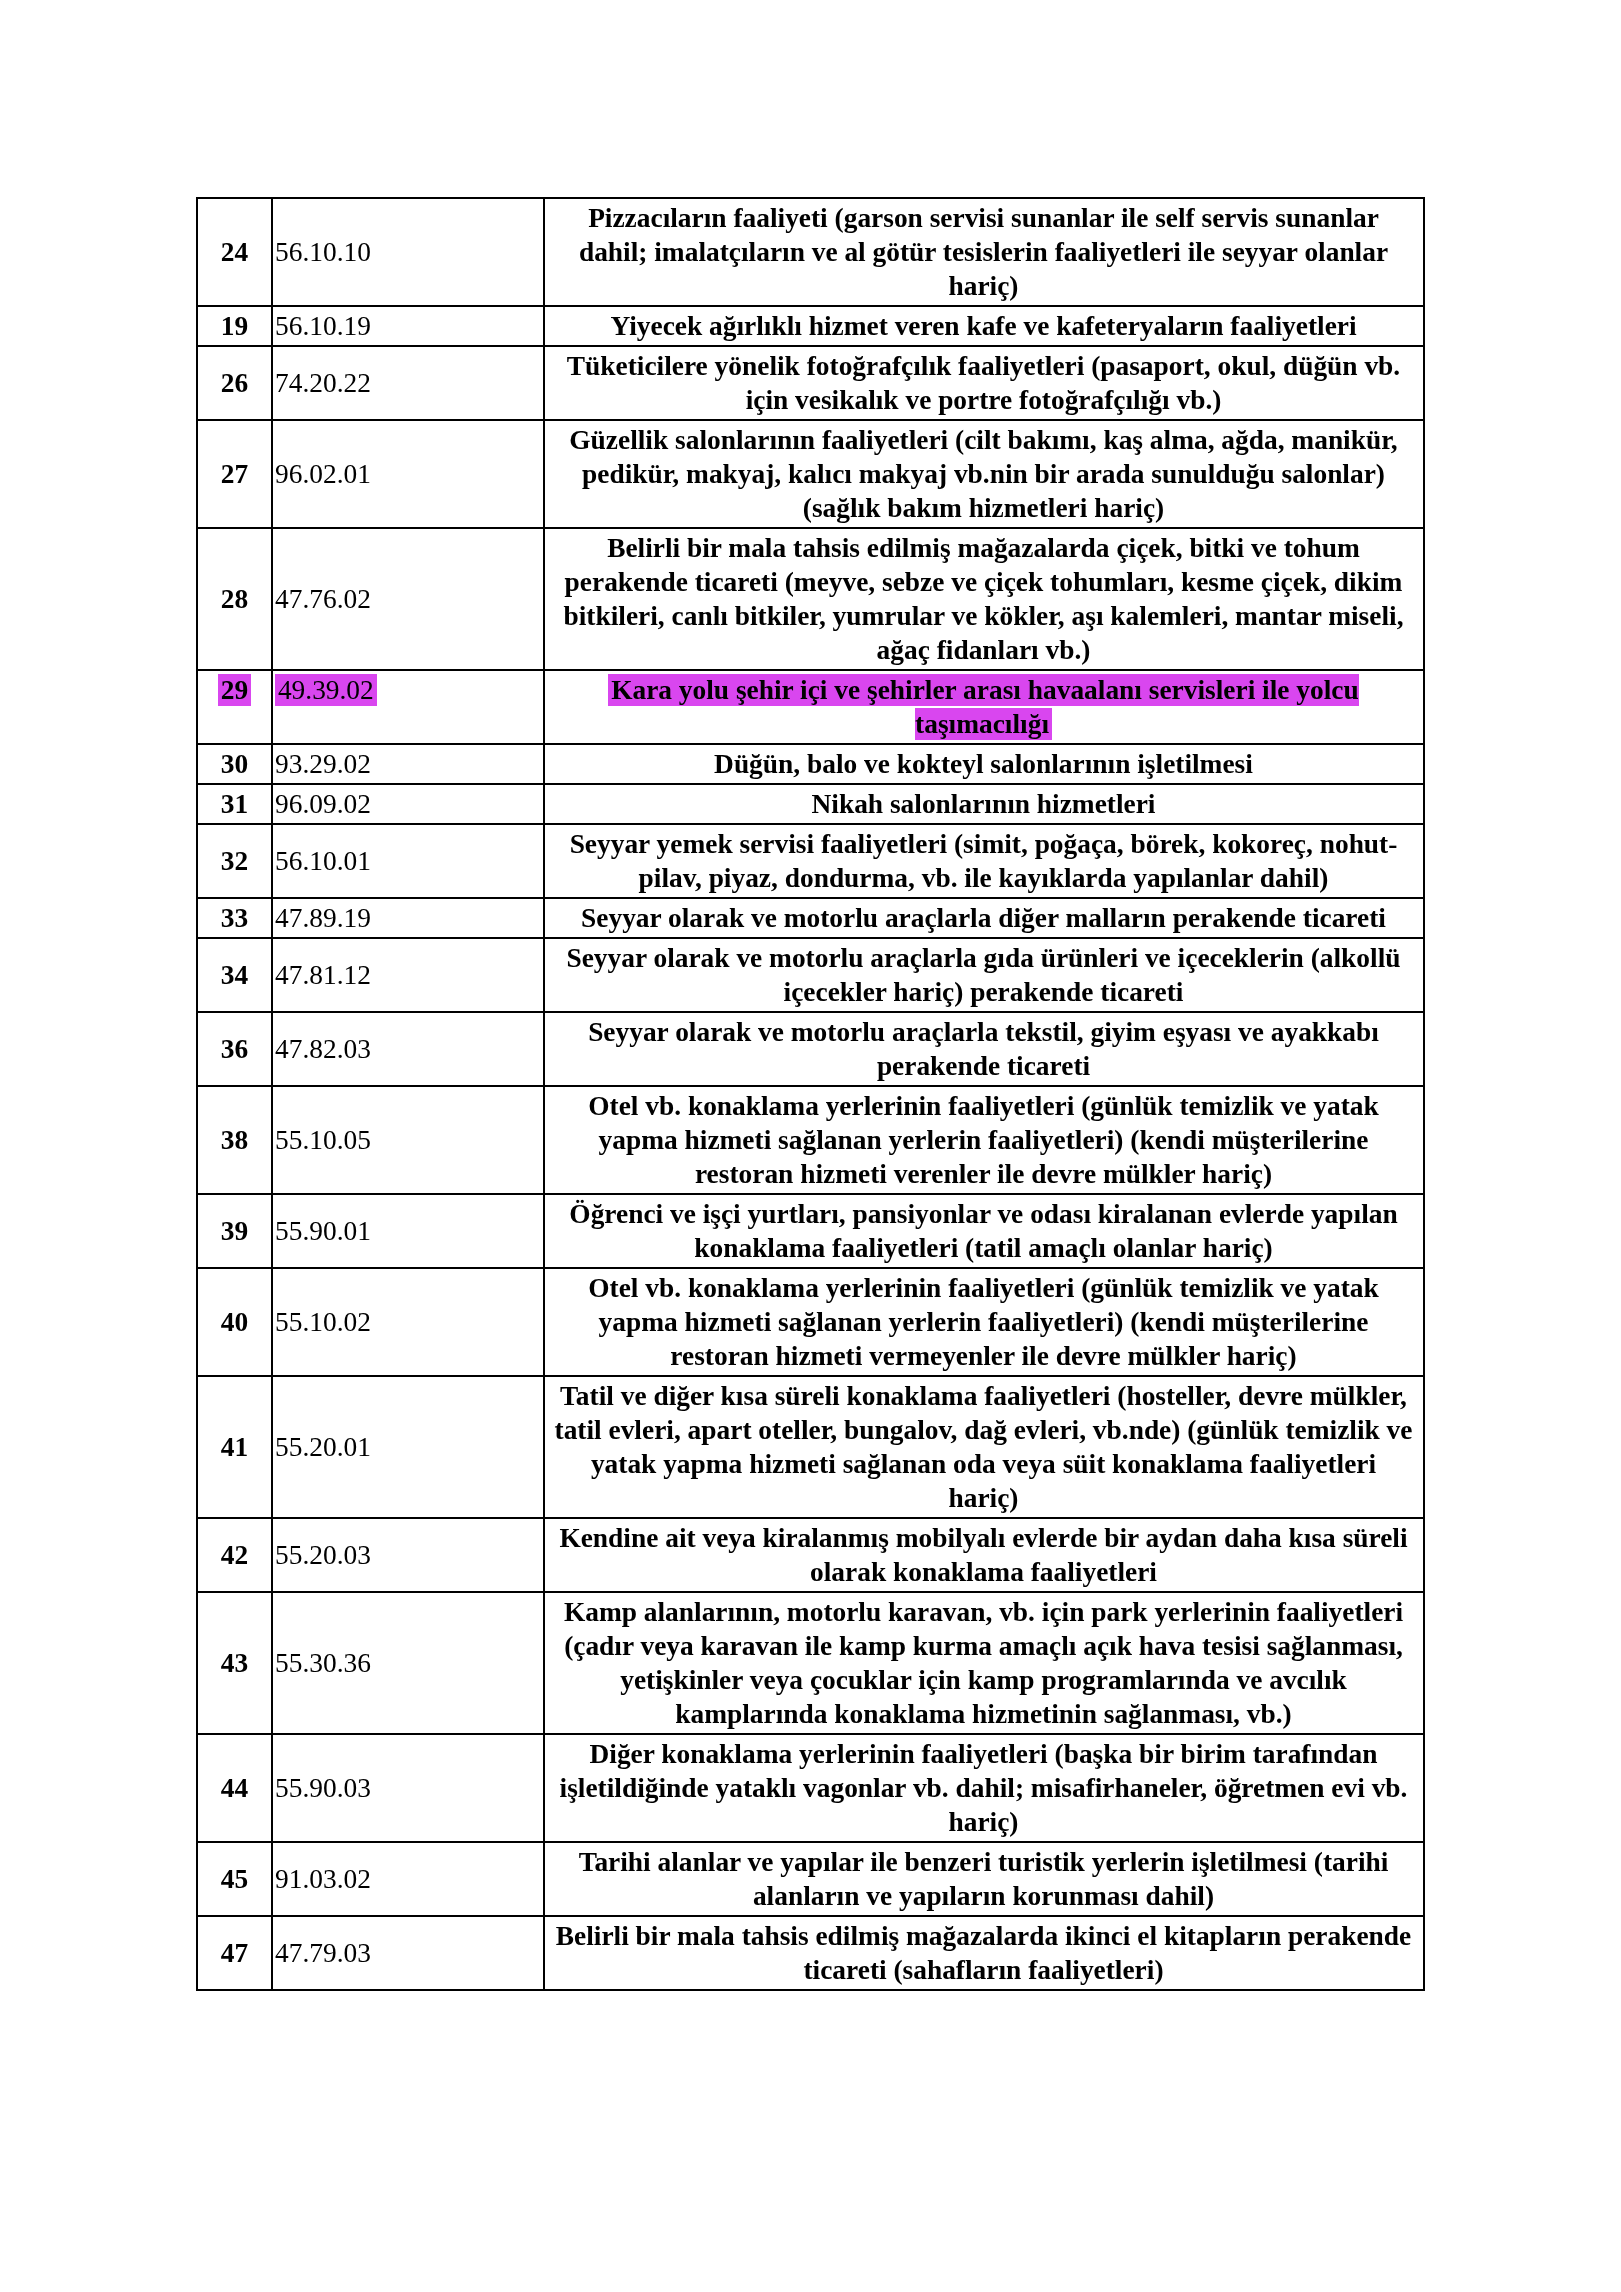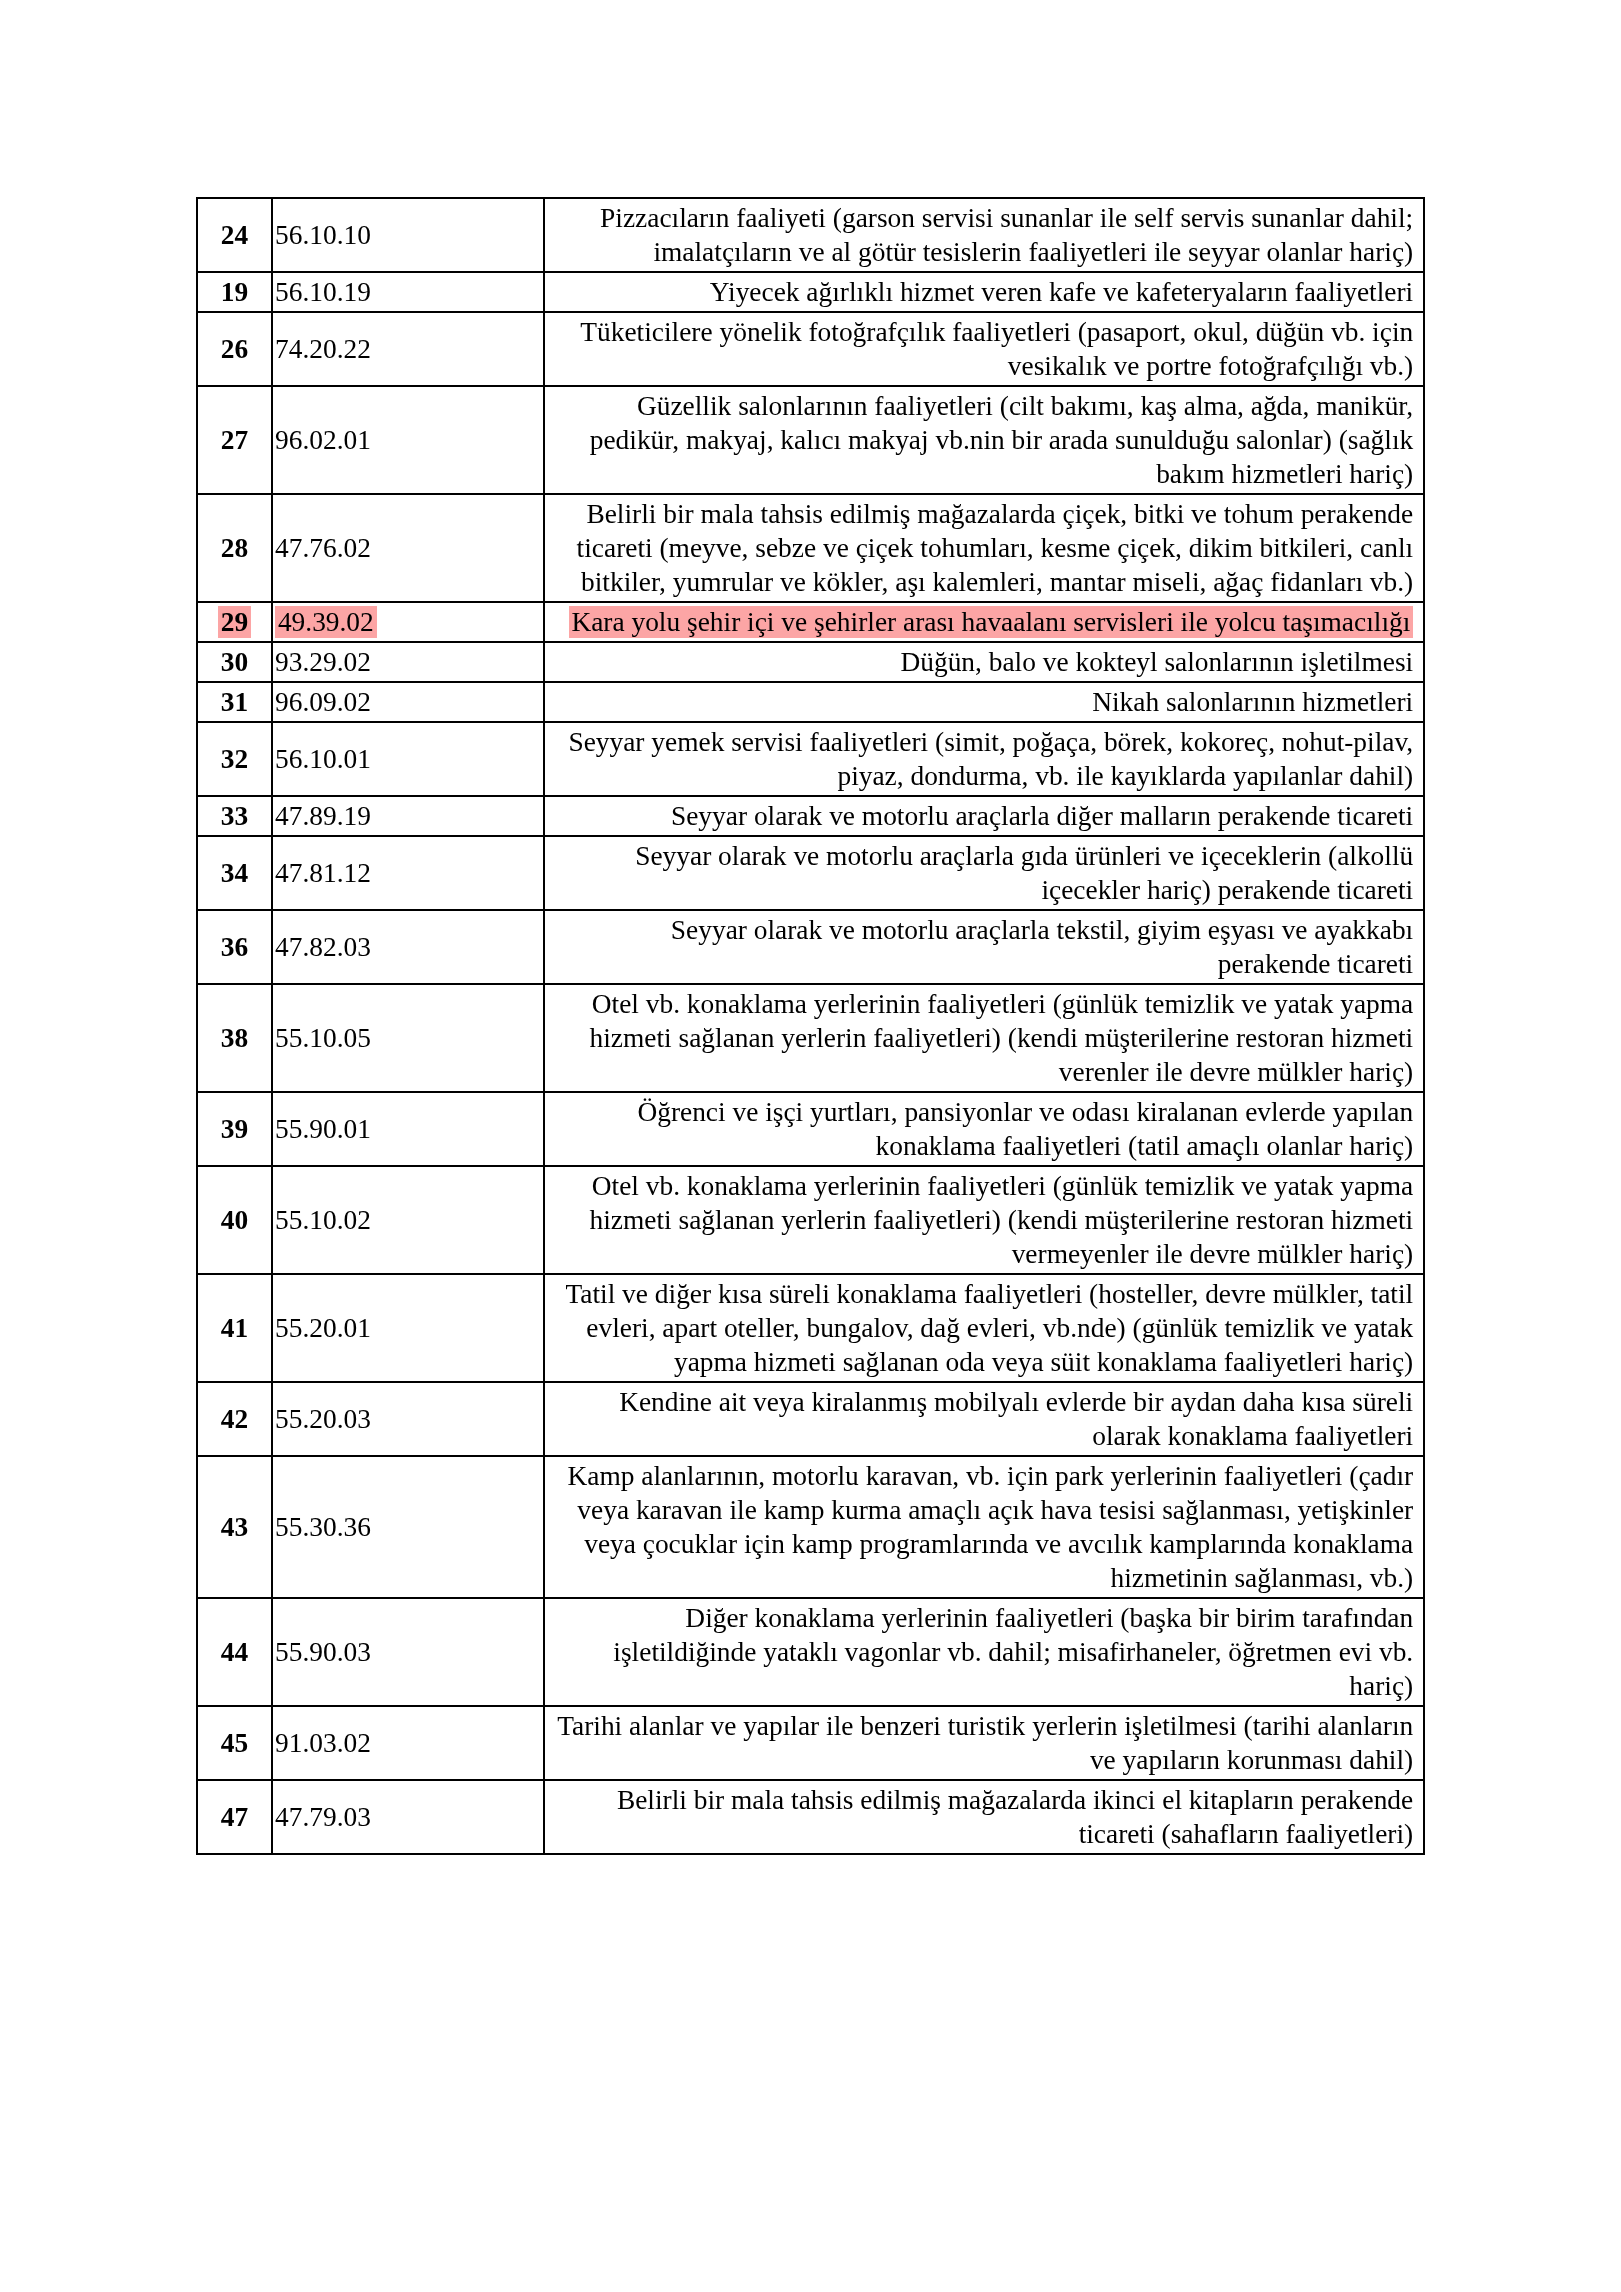--- a/index.html
+++ b/index.html
@@ -35,28 +35,29 @@
     text-align: center;
     font-weight: bold;
     padding: 2px 2px;
     border-radius: 11px;
   }
   td.code-cell {
     text-align: left;
     padding: 2px 2px;
   }
   td.desc-cell {
-    text-align: right;
+    text-align: center;
     padding: 2px 9.8px 2px 8.8px;
+    font-weight: bold;
   }
   tr.hl-row td {
     vertical-align: top;
   }
   .hl {
-    background: #fca5a5;
+    background: #d946ef;
     padding: 1px 2.9px;
   }
 </style>
 </head>
 <body>
 
 <div class="table-wrap">
   <table class="codes">
     <colgroup>
       <col style="width:75px">

